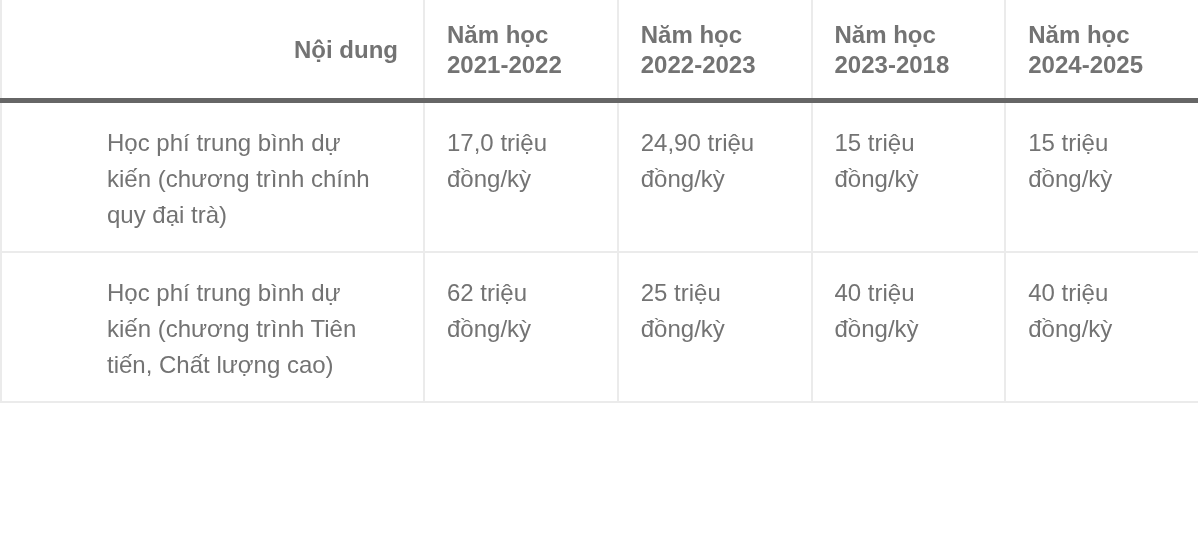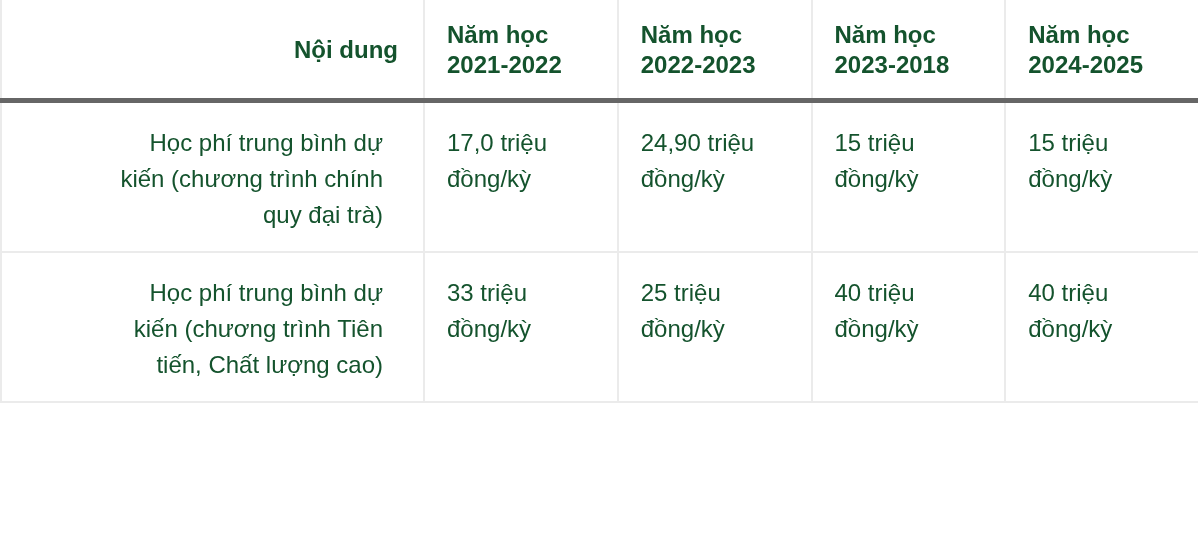--- a/index.html
+++ b/index.html
@@ -11,21 +11,21 @@
     width: 1198px;
     height: 552px;
     overflow: hidden;
     background: #ffffff;
   }
   table.fee-table {
     border-collapse: collapse;
     table-layout: fixed;
     width: 1198px;
     font-family: "Liberation Sans", sans-serif;
-    color: #14532d;
+    color: #737373;
     background: #ffffff;
   }
   col.c-label { width: 423px; }
   col.c-year  { width: 193.75px; }
 
   th, td {
     border-left: 2px solid #ebebeb;
     text-align: left;
     font-size: 24px;
     box-sizing: border-box;
@@ -43,21 +43,21 @@
     padding-right: 25px;
   }
   td {
     font-weight: normal;
     line-height: 36px;
     vertical-align: top;
     border-bottom: 2px solid #ebebeb;
     padding: 22px 18px 18px 22px;
   }
   td.row-label {
-    text-align: right;
+    text-align: left;
     padding-left: 105px;
     padding-right: 40px;
   }
   tr.last td {
     border-bottom: none;
   }
 </style>
 </head>
 <body>
 
@@ -82,20 +82,20 @@
     <tbody>
       <tr>
         <td class="row-label">Học phí trung bình dự kiến (chương trình chính quy đại trà)</td>
         <td>17,0 triệu đồng/kỳ</td>
         <td>24,90 triệu đồng/kỳ</td>
         <td>15 triệu đồng/kỳ</td>
         <td>15 triệu đồng/kỳ</td>
       </tr>
       <tr>
         <td class="row-label">Học phí trung bình dự kiến (chương trình Tiên tiến, Chất lượng cao)</td>
-        <td>33 triệu đồng/kỳ</td>
+        <td>62 triệu đồng/kỳ</td>
         <td>25 triệu đồng/kỳ</td>
         <td>40 triệu đồng/kỳ</td>
         <td>40 triệu đồng/kỳ</td>
       </tr>
     </tbody>
   </table>
 </div>
 
 </body></html>

